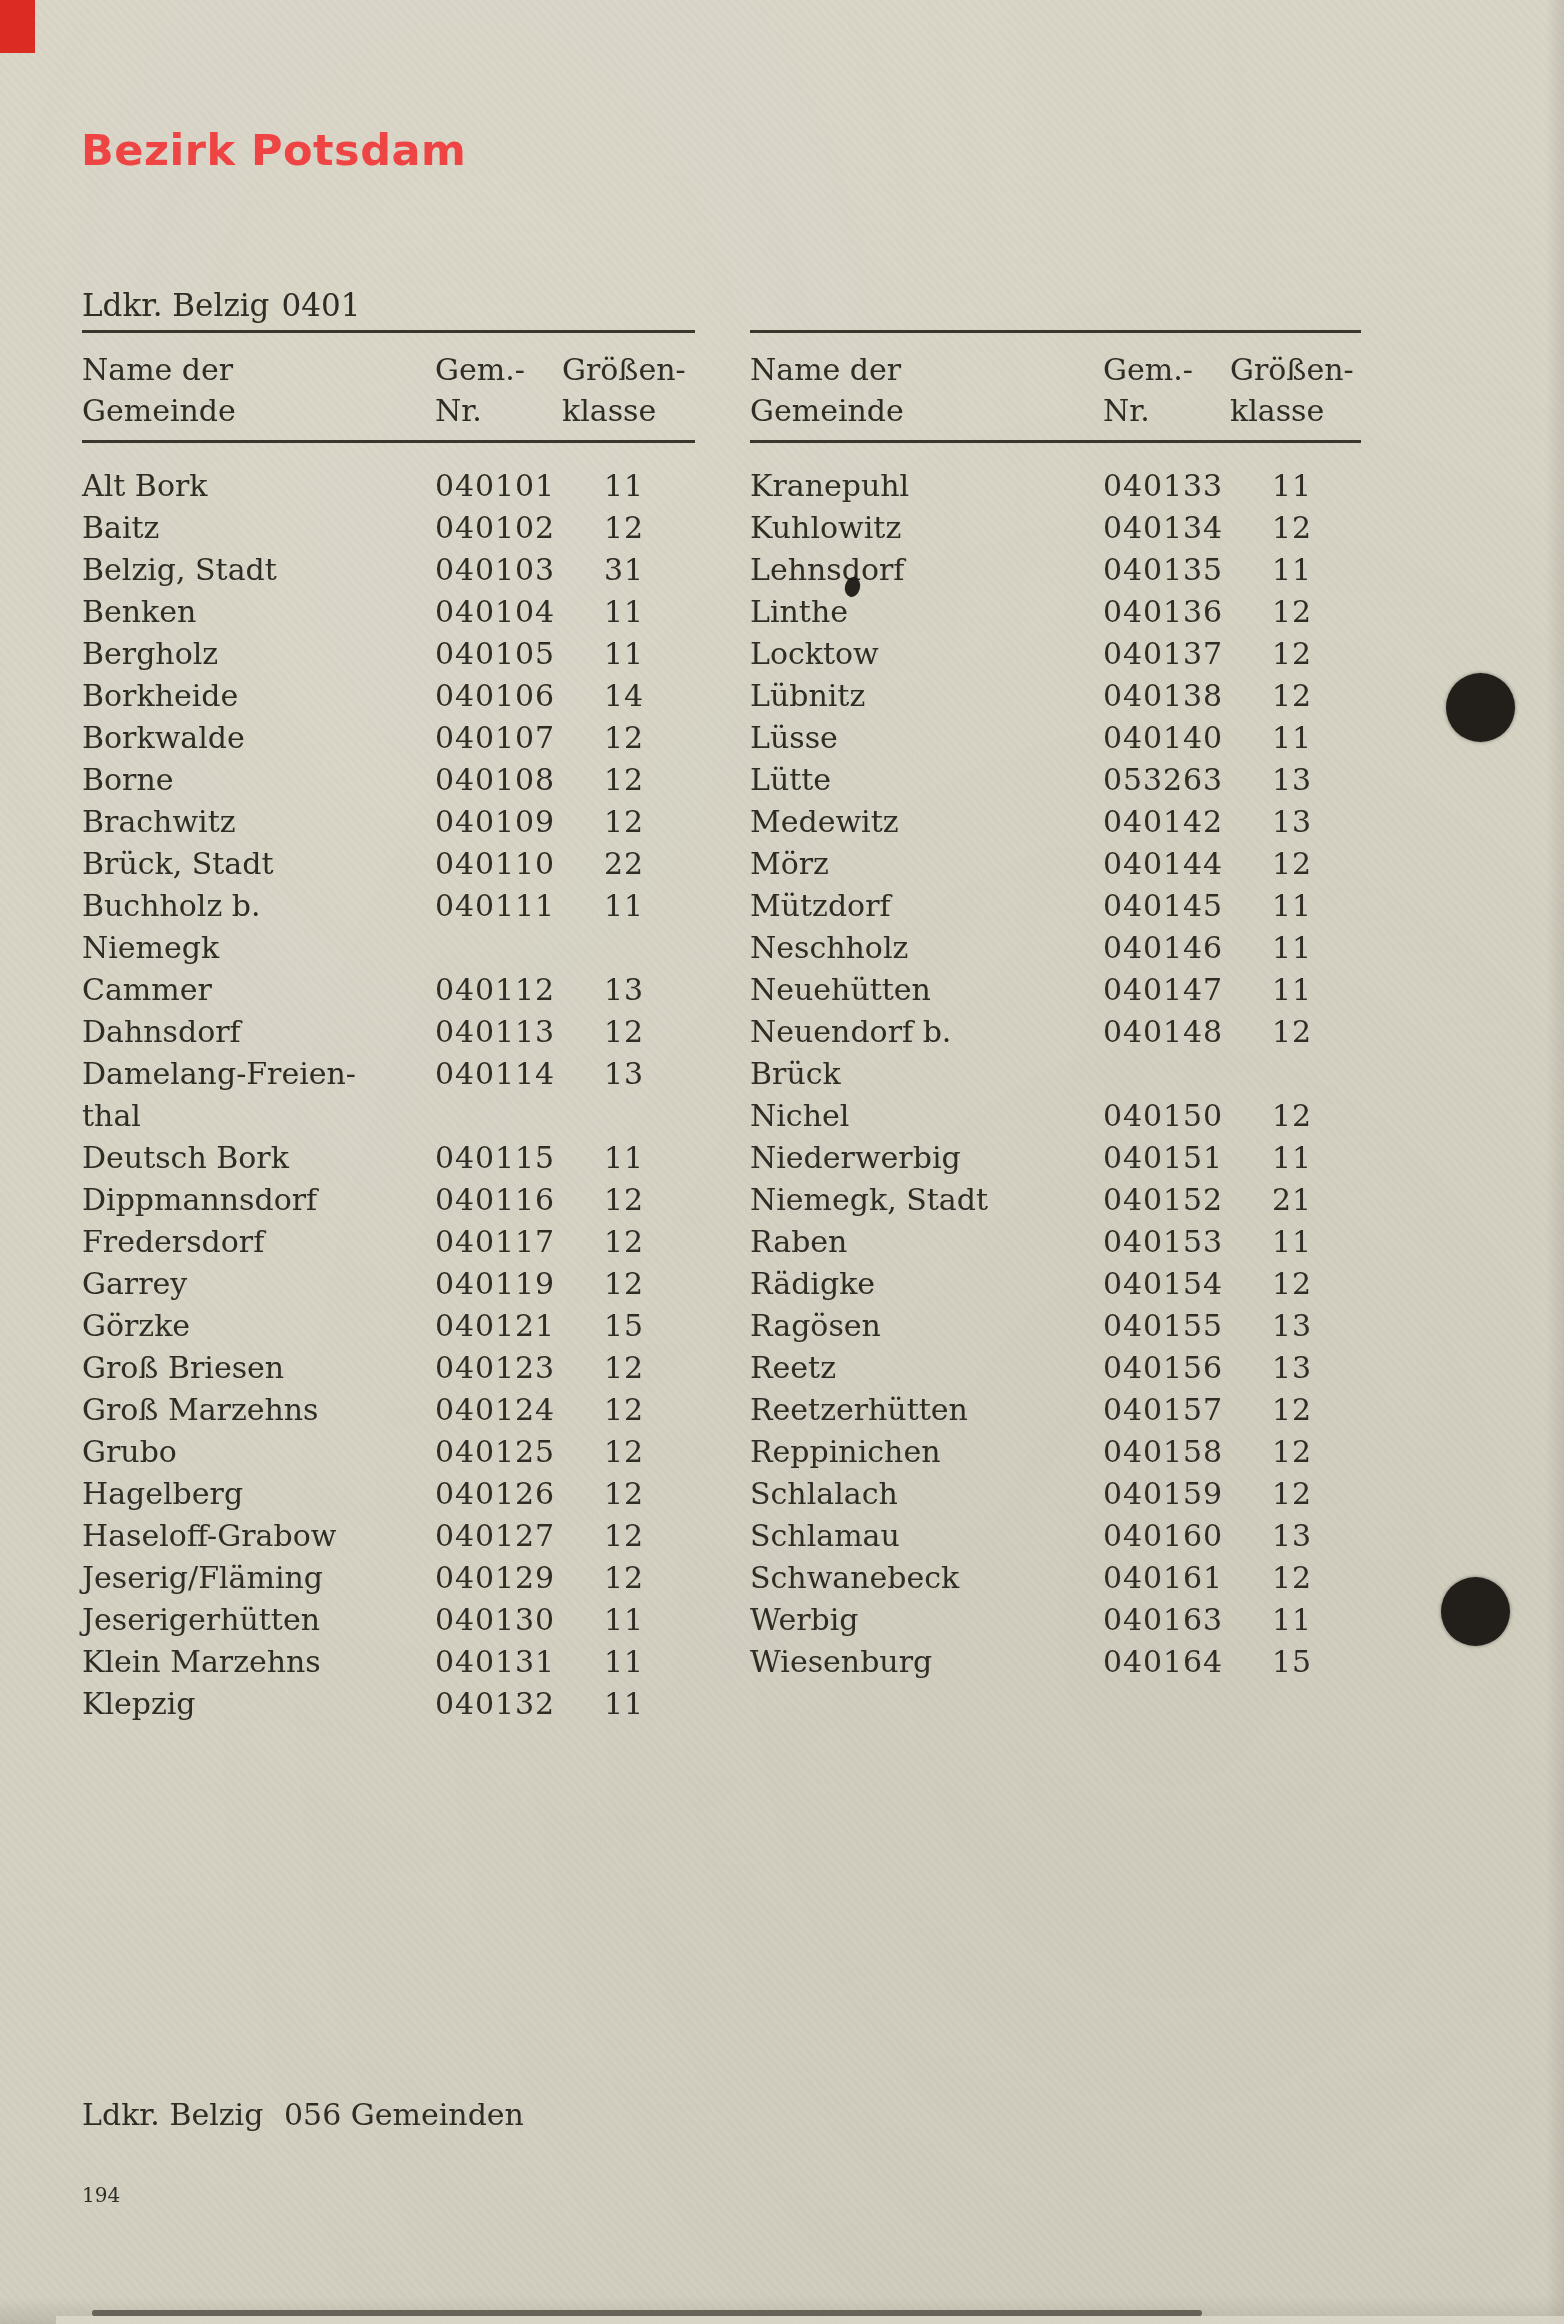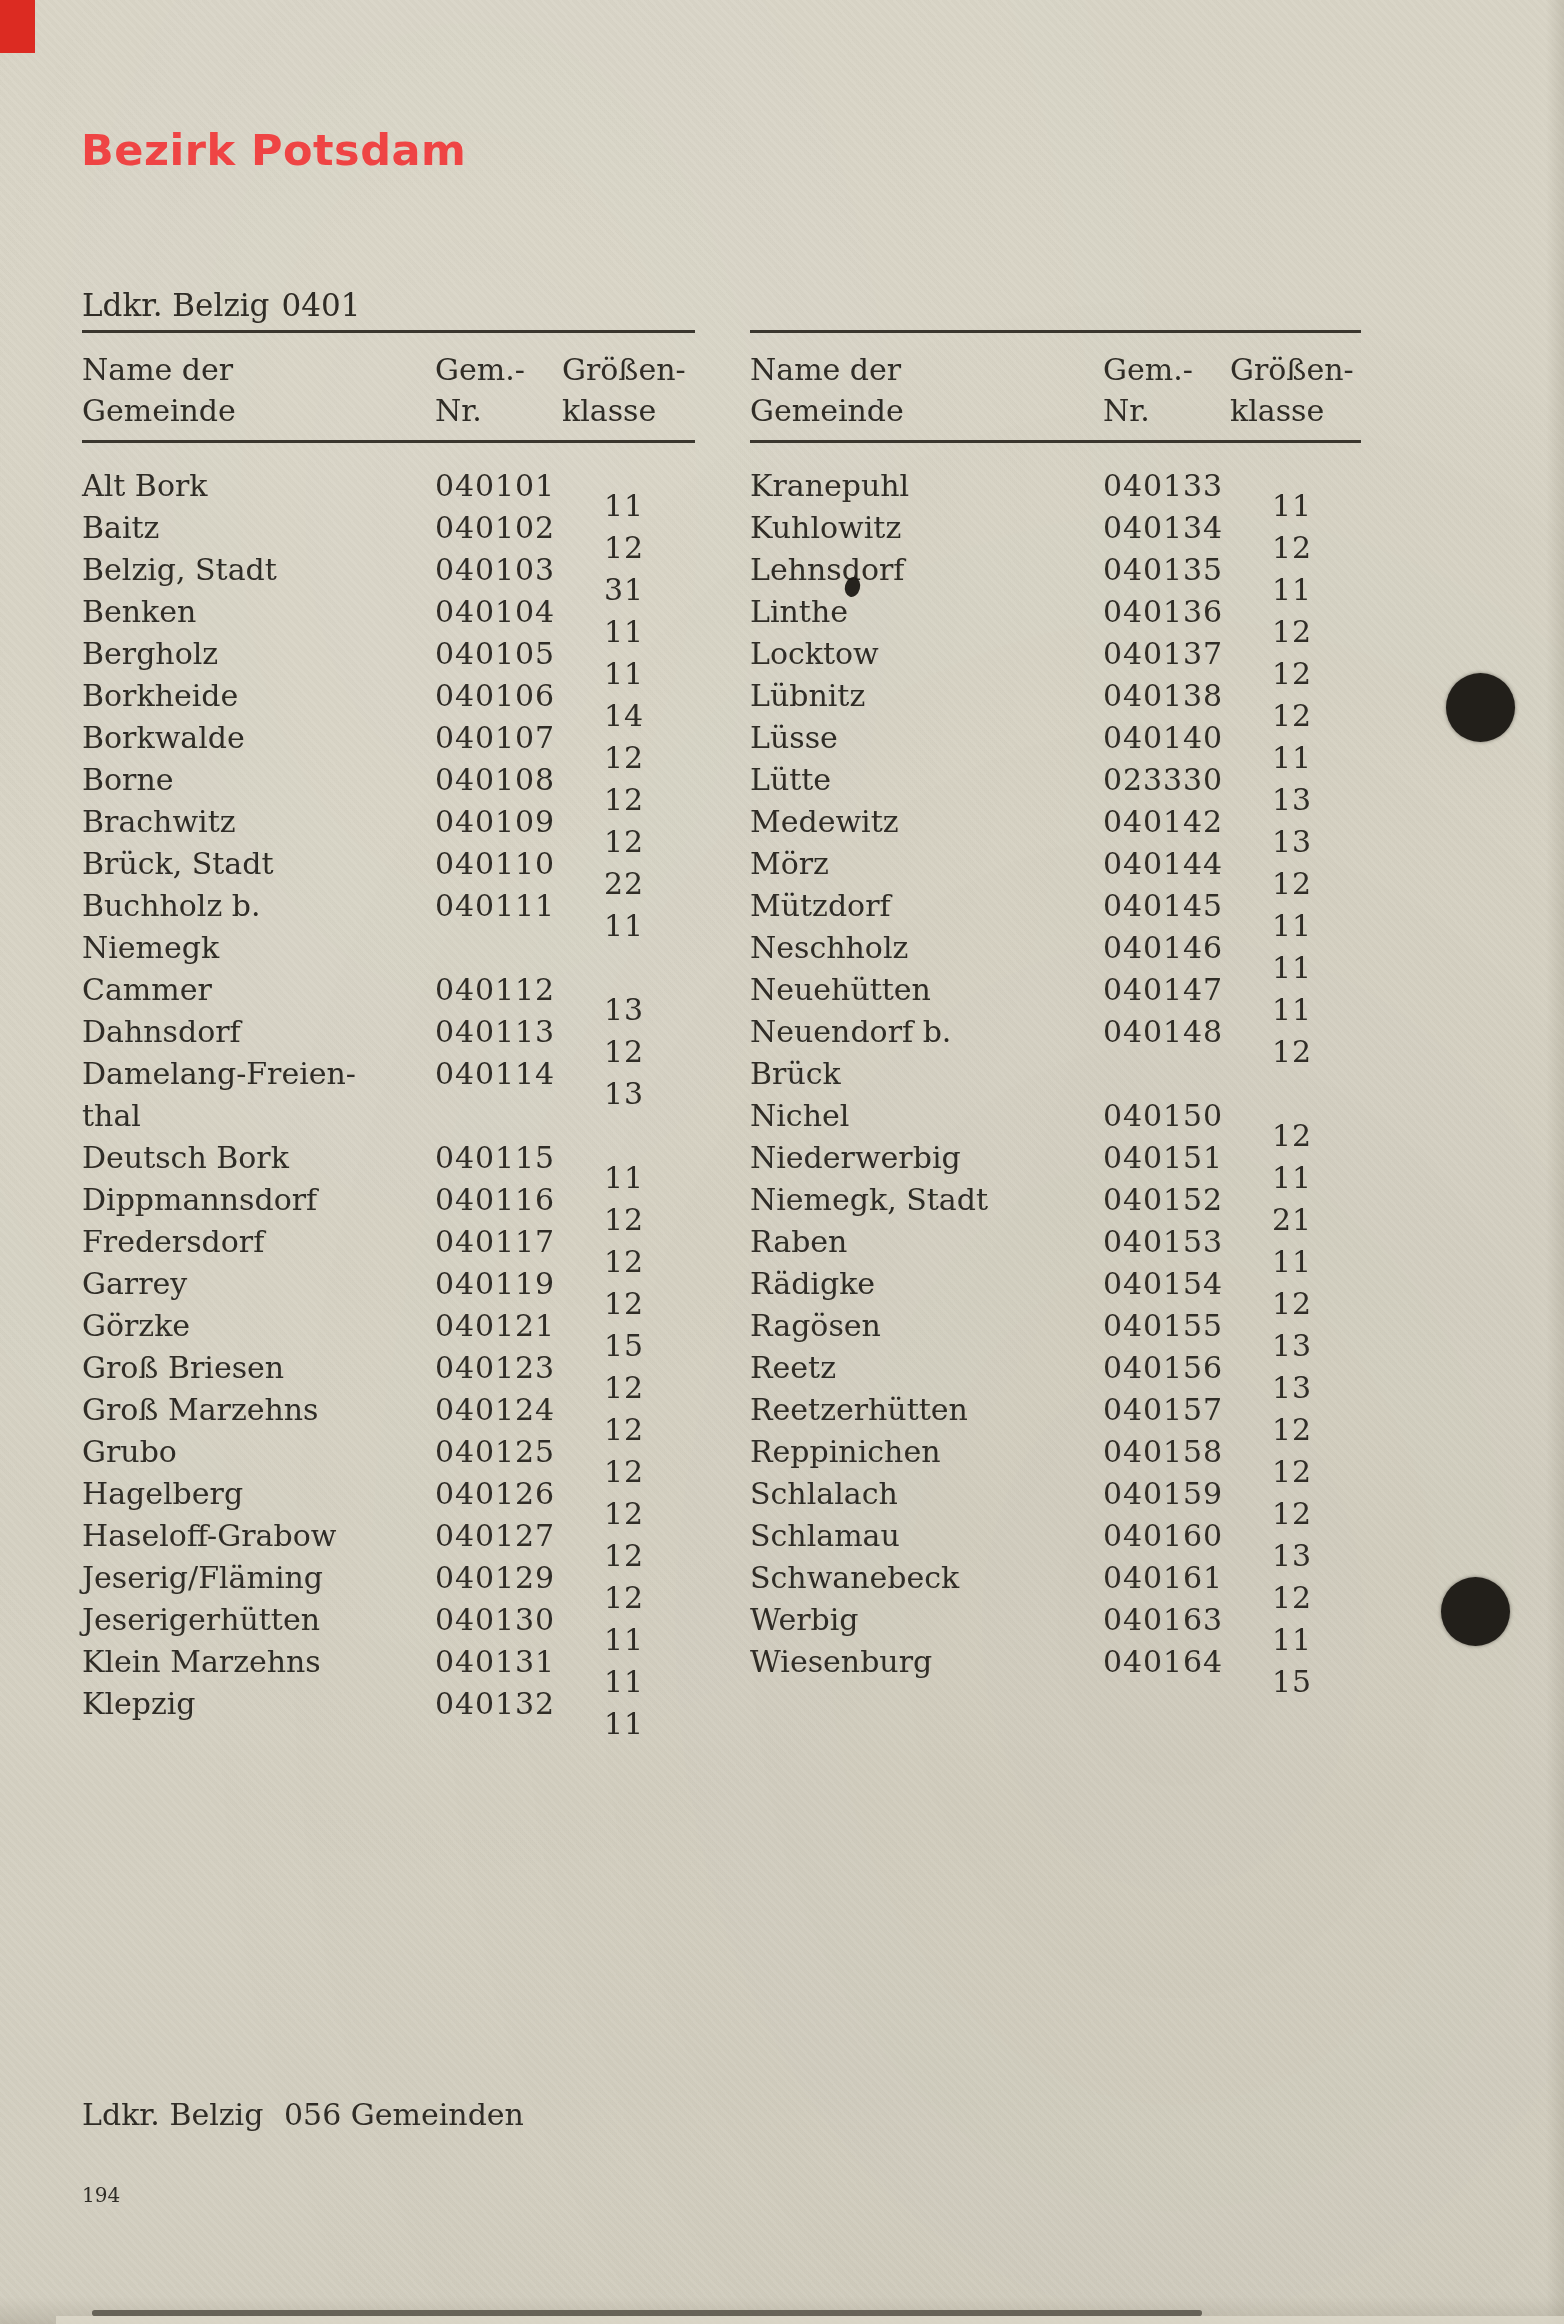--- a/index.html
+++ b/index.html
@@ -29,21 +29,21 @@
   .thead .hc { position:absolute; top:0; white-space:pre; }
   .h-name { left:0; }
   .h-nr   { left:353px; }
   .h-kl   { left:480px; }
   
   .rows { position:absolute; font-size:30px; }
   .trow { position:relative; height:42px; line-height:42px; white-space:nowrap; }
   .cell { position:absolute; top:0; }
   .cell.name { left:0; }
   .cell.nr   { left:353px; letter-spacing:0.9px; }
-  .cell.kl   { left:440px; width:122px; text-align:right; letter-spacing:0.9px;margin-top:20px; }
+  .cell.kl   { left:440px; width:122px; text-align:right; letter-spacing:0.9px; }
   
   .footer { left:82px; top:2097px; font-size:30px;text-align:center; }
   .footer .count { margin-left:20.6px; }
   .pageno { left:82px; top:2183px; font-size:20px; }
   
   .red-tab { left:0; top:0; width:35px; height:53px; background:#dc2b22; }
   .hole { width:69px; height:69px; border-radius:50%; background:#221f1a; box-shadow:0 0 3.7px rgba(30,26,20,0.5); }
   .hole1 { left:1446px; top:673px; }
   .hole2 { left:1441px; top:1577px; }
   .ink-blot { left:845px; top:577px; width:15px; height:19.7px; background:#17140f; border-radius:50%; transform:rotate(14deg); opacity:0.92; }
@@ -259,21 +259,21 @@
       <span class="cell nr">040138</span>
       <span class="cell kl">12</span>
     </div>
     <div class="trow">
       <span class="cell name">Lüsse</span>
       <span class="cell nr">040140</span>
       <span class="cell kl">11</span>
     </div>
     <div class="trow">
       <span class="cell name">Lütte</span>
-      <span class="cell nr">023330</span>
+      <span class="cell nr">053263</span>
       <span class="cell kl">13</span>
     </div>
     <div class="trow">
       <span class="cell name">Medewitz</span>
       <span class="cell nr">040142</span>
       <span class="cell kl">13</span>
     </div>
     <div class="trow">
       <span class="cell name">Mörz</span>
       <span class="cell nr">040144</span>

